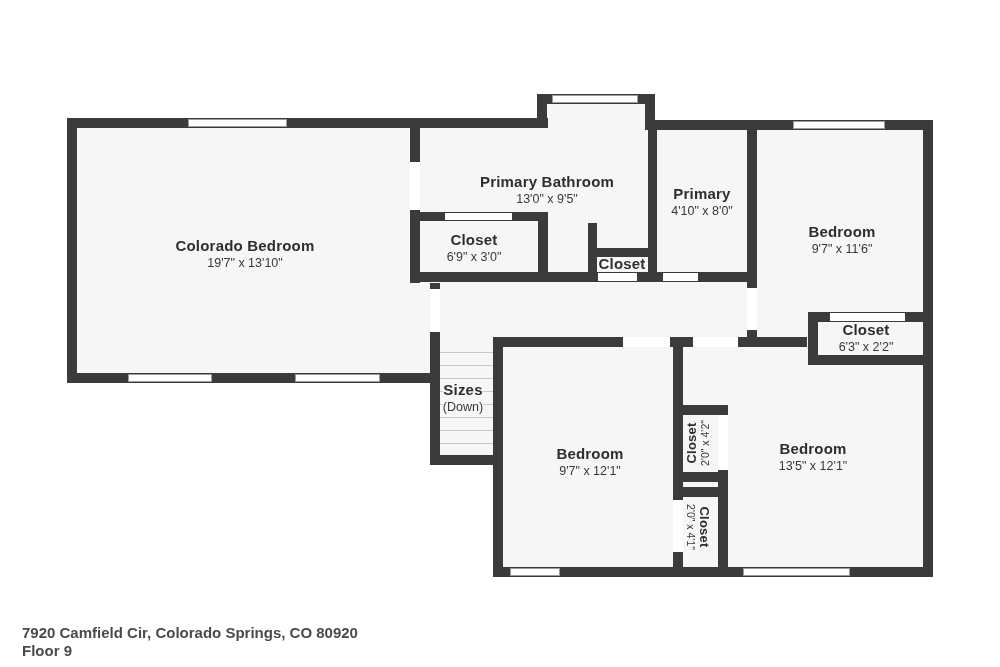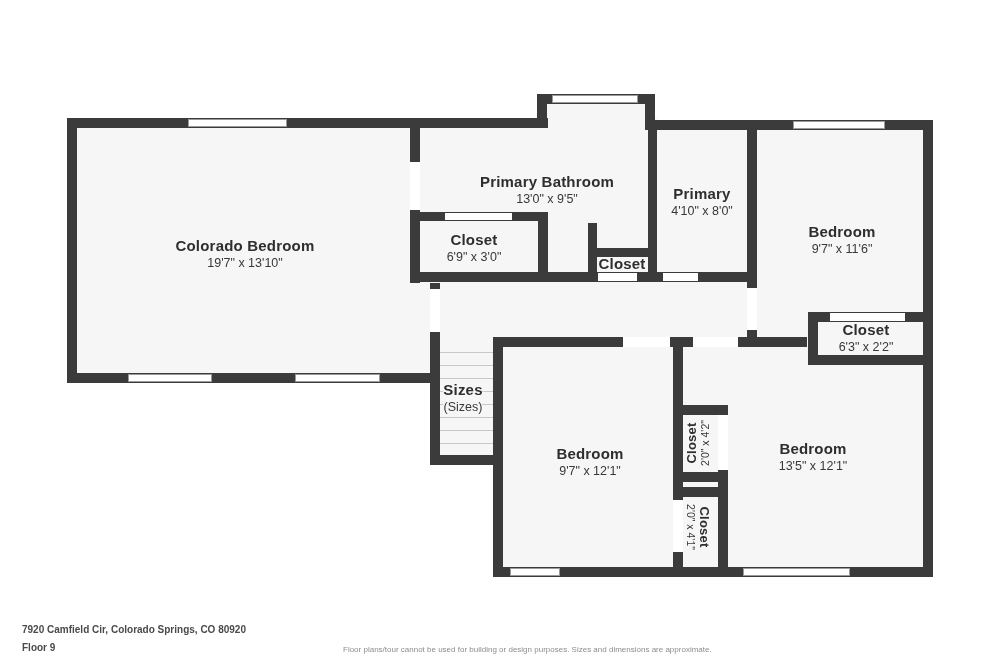--- a/index.html
+++ b/index.html
@@ -16,21 +16,21 @@
     background:repeating-linear-gradient(to bottom, transparent 0px, transparent 12px, var(--stair-line) 12px, var(--stair-line) 13px);
   }
   .room-label{
     position:absolute;display:flex;flex-direction:column;align-items:center;
     color:var(--label);text-align:center;white-space:nowrap;pointer-events:none;
   }
   .room-label .rname{font-size:15px;font-weight:700;line-height:19px;letter-spacing:.2px;}
   .room-label .rdims{font-size:12.5px;font-weight:400;line-height:16px;color:#383838;}
   .room-label.small .rname{font-size:13px;line-height:15px;}
   .room-label.small .rdims{font-size:10.5px;line-height:13px;}
-  .footer-line{position:absolute;color:#4a4a4a;font-weight:700;font-size:10px;}
+  .footer-line{position:absolute;color:#4a4a4a;font-weight:700;font-size:15px;}
   .disclaimer{position:absolute;color:#8d8d8d;font-weight:400;font-size:8px;}
 </style>
 </head>
 <body>
 
 <div id="canvas" style="--wall: #3b3b3b; --room-fill: #f6f6f6; --stair-line: #c9c9c9; --window-border: #9a9a9a; --label: #2e2e2e;">
   <div id="plan">
       <div class="fill" style="left: 67px; top: 118px; width: 353px; height: 265px;"></div>
       <div class="fill" style="left: 537px; top: 94px; width: 118px; height: 36px;"></div>
       <div class="fill" style="left: 410px; top: 118px; width: 247px; height: 164px;"></div>
@@ -111,35 +111,34 @@
       <div class="room-label" style="left: 842px; top: 239px; transform: translate(-50%, -50%);">
         <div class="rname">Bedroom</div>
         <div class="rdims">9'7" x 11'6"</div>
       </div>
       <div class="room-label" style="left: 866px; top: 337px; transform: translate(-50%, -50%);">
         <div class="rname">Closet</div>
         <div class="rdims">6'3" x 2'2"</div>
       </div>
       <div class="room-label" style="left: 463px; top: 397px; transform: translate(-50%, -50%); background: rgb(246, 246, 246);">
         <div class="rname">Sizes</div>
-        <div class="rdims">(Sizes)</div>
+        <div class="rdims">(Down)</div>
       </div>
       <div class="room-label" style="left: 590px; top: 461px; transform: translate(-50%, -50%);">
         <div class="rname">Bedroom</div>
         <div class="rdims">9'7" x 12'1"</div>
       </div>
       <div class="room-label small" style="left: 698px; top: 443px; transform: translate(-50%, -50%) rotate(-90deg);">
         <div class="rname">Closet</div>
         <div class="rdims">2'0" x 4'2"</div>
       </div>
       <div class="room-label small" style="left: 698px; top: 527px; transform: translate(-50%, -50%) rotate(90deg);">
         <div class="rname">Closet</div>
         <div class="rdims">2'0" x 4'1"</div>
       </div>
       <div class="room-label" style="left: 813px; top: 456px; transform: translate(-50%, -50%);">
         <div class="rname">Bedroom</div>
         <div class="rdims">13'5" x 12'1"</div>
       </div>
     </div>
   <div class="footer-line" style="left:22px;top:624px;">7920 Camfield Cir, Colorado Springs, CO 80920</div>
   <div class="footer-line" style="left:22px;top:642px;">Floor 9</div>
-  <div class="disclaimer" style="left:343px;top:645px;">Floor plans/tour cannot be used for building or design purposes. Sizes and dimensions are approximate.</div>
 </div>
 
 </body></html>

